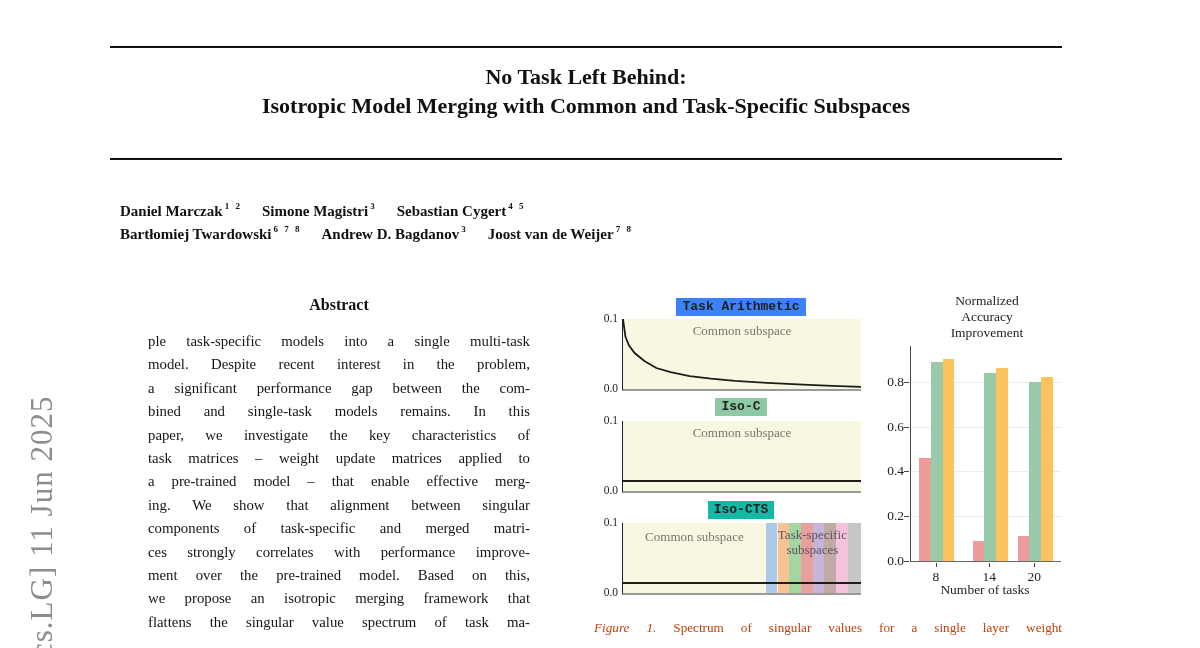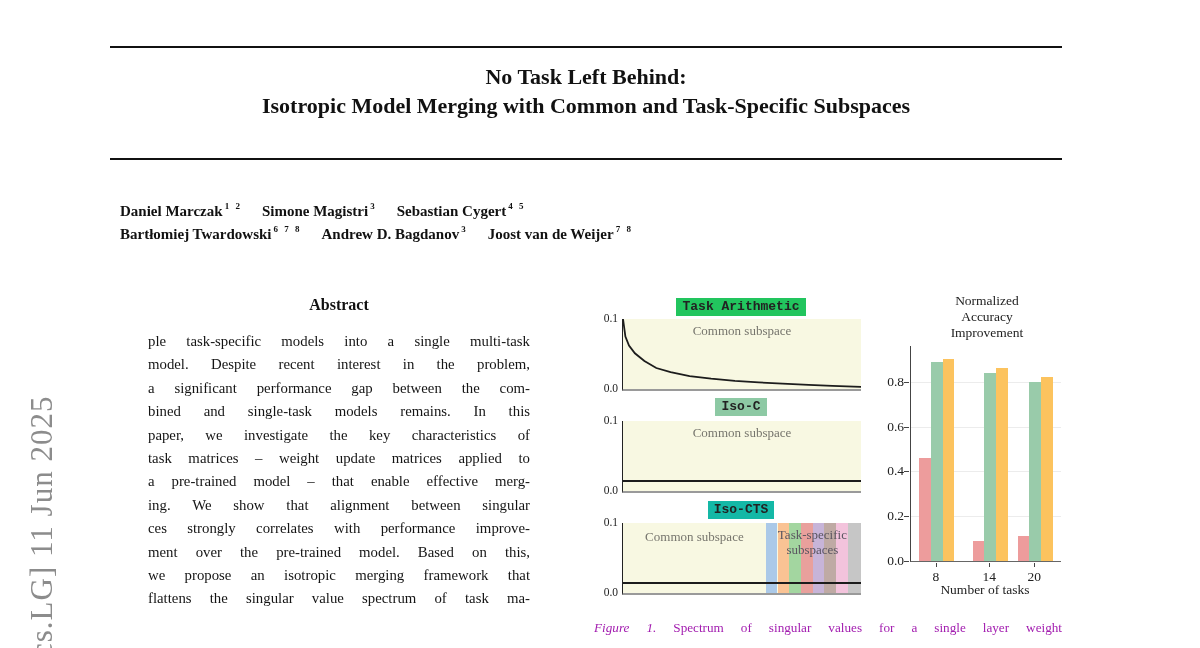--- a/index.html
+++ b/index.html
@@ -69,21 +69,21 @@
   .bc-grid{position:absolute;left:0;width:100%;height:1px;background:#ececec;}
   .bc-bar{position:absolute;bottom:0;z-index:2;}
   .bc-ytick-label{position:absolute;left:-2px;width:26px;text-align:right;font-size:13.5px;color:#222;}
   .bc-ytick-mark{position:absolute;left:24px;width:5px;height:1px;background:#444;}
   .bc-xtick-mark{position:absolute;width:1px;height:4px;background:#444;}
   .bc-xtick-label{position:absolute;width:40px;text-align:center;font-size:13.5px;color:#222;}
   #bc-xlabel{position:absolute;left:10px;top:292px;width:190px;text-align:center;font-size:13.5px;color:#222;}
   
   #caption{
     position:absolute;left:594px;top:620px;width:468px;
-    font-size:13.2px;color:#a21caf;text-align:justify;text-align-last:justify;
+    font-size:13.2px;color:#c2410c;text-align:justify;text-align-last:justify;
   }
   #caption .cap-label{font-style:italic;}
 </style>
 </head>
 <body>
 
 <div class="arxiv-banner">cs.LG]  11 Jun 2025</div>
 
 <div class="rule" id="rule-top"></div>
 <div class="title-wrap" id="title1">No Task Left Behind:</div>
@@ -96,27 +96,28 @@
 <div id="abstract-heading">Abstract</div>
 <div id="abstract-body">
     <div class="abs-line">ple task-specific models into a single multi-task</div>
     <div class="abs-line">model.  Despite recent interest in the problem,</div>
     <div class="abs-line">a significant performance gap between the com-</div>
     <div class="abs-line">bined and single-task models remains.  In this</div>
     <div class="abs-line">paper, we investigate the key characteristics of</div>
     <div class="abs-line">task matrices – weight update matrices applied to</div>
     <div class="abs-line">a pre-trained model – that enable effective merg-</div>
     <div class="abs-line">ing.  We show that alignment between singular</div>
+    <div class="abs-line">components of task-specific and merged matri-</div>
     <div class="abs-line">ces strongly correlates with performance improve-</div>
     <div class="abs-line">ment over the pre-trained model.  Based on this,</div>
     <div class="abs-line">we propose an isotropic merging framework that</div>
     <div class="abs-line">flattens the singular value spectrum of task ma-</div>
   </div>
 
-<div class="spec-label" style="top:299px"><span id="lbl0" style="background: #22c55e;">Task Arithmetic</span></div>
+<div class="spec-label" style="top:299px"><span id="lbl0" style="background: #3b82f6;">Task Arithmetic</span></div>
 <div class="spec-label" style="top:399px"><span id="lbl1" style="background: rgb(141, 201, 164);">Iso-C</span></div>
 <div class="spec-label" style="top:502px"><span id="lbl2" style="background: #14b8a6;">Iso-CTS</span></div>
 
 <div class="spec-plot" id="plot0" style="top: 319px; background: rgb(248, 248, 226);">
     <svg width="238" height="70" viewBox="0 0 238 70" class="curve-svg">
       <path d="M0.0,0.0 L2.4,17.5 L6.0,26.6 L11.9,34.3 L21.4,42.0 L33.3,49.0 L47.6,53.2 L66.6,57.1 L88.1,59.6 L111.9,61.8 L135.7,63.4 L159.5,64.7 L185.6,65.9 L209.4,66.9 L238.0,67.8" fill="none" stroke="#1c1c1c" stroke-width="1.8"></path>
     </svg>
     <div class="region-label" style="left: 0px; top: 5px; width: 238px; z-index: 4;">Common subspace</div>
   </div>
 <div class="spec-plot" id="plot1" style="top: 421px; background: rgb(248, 248, 226);">

